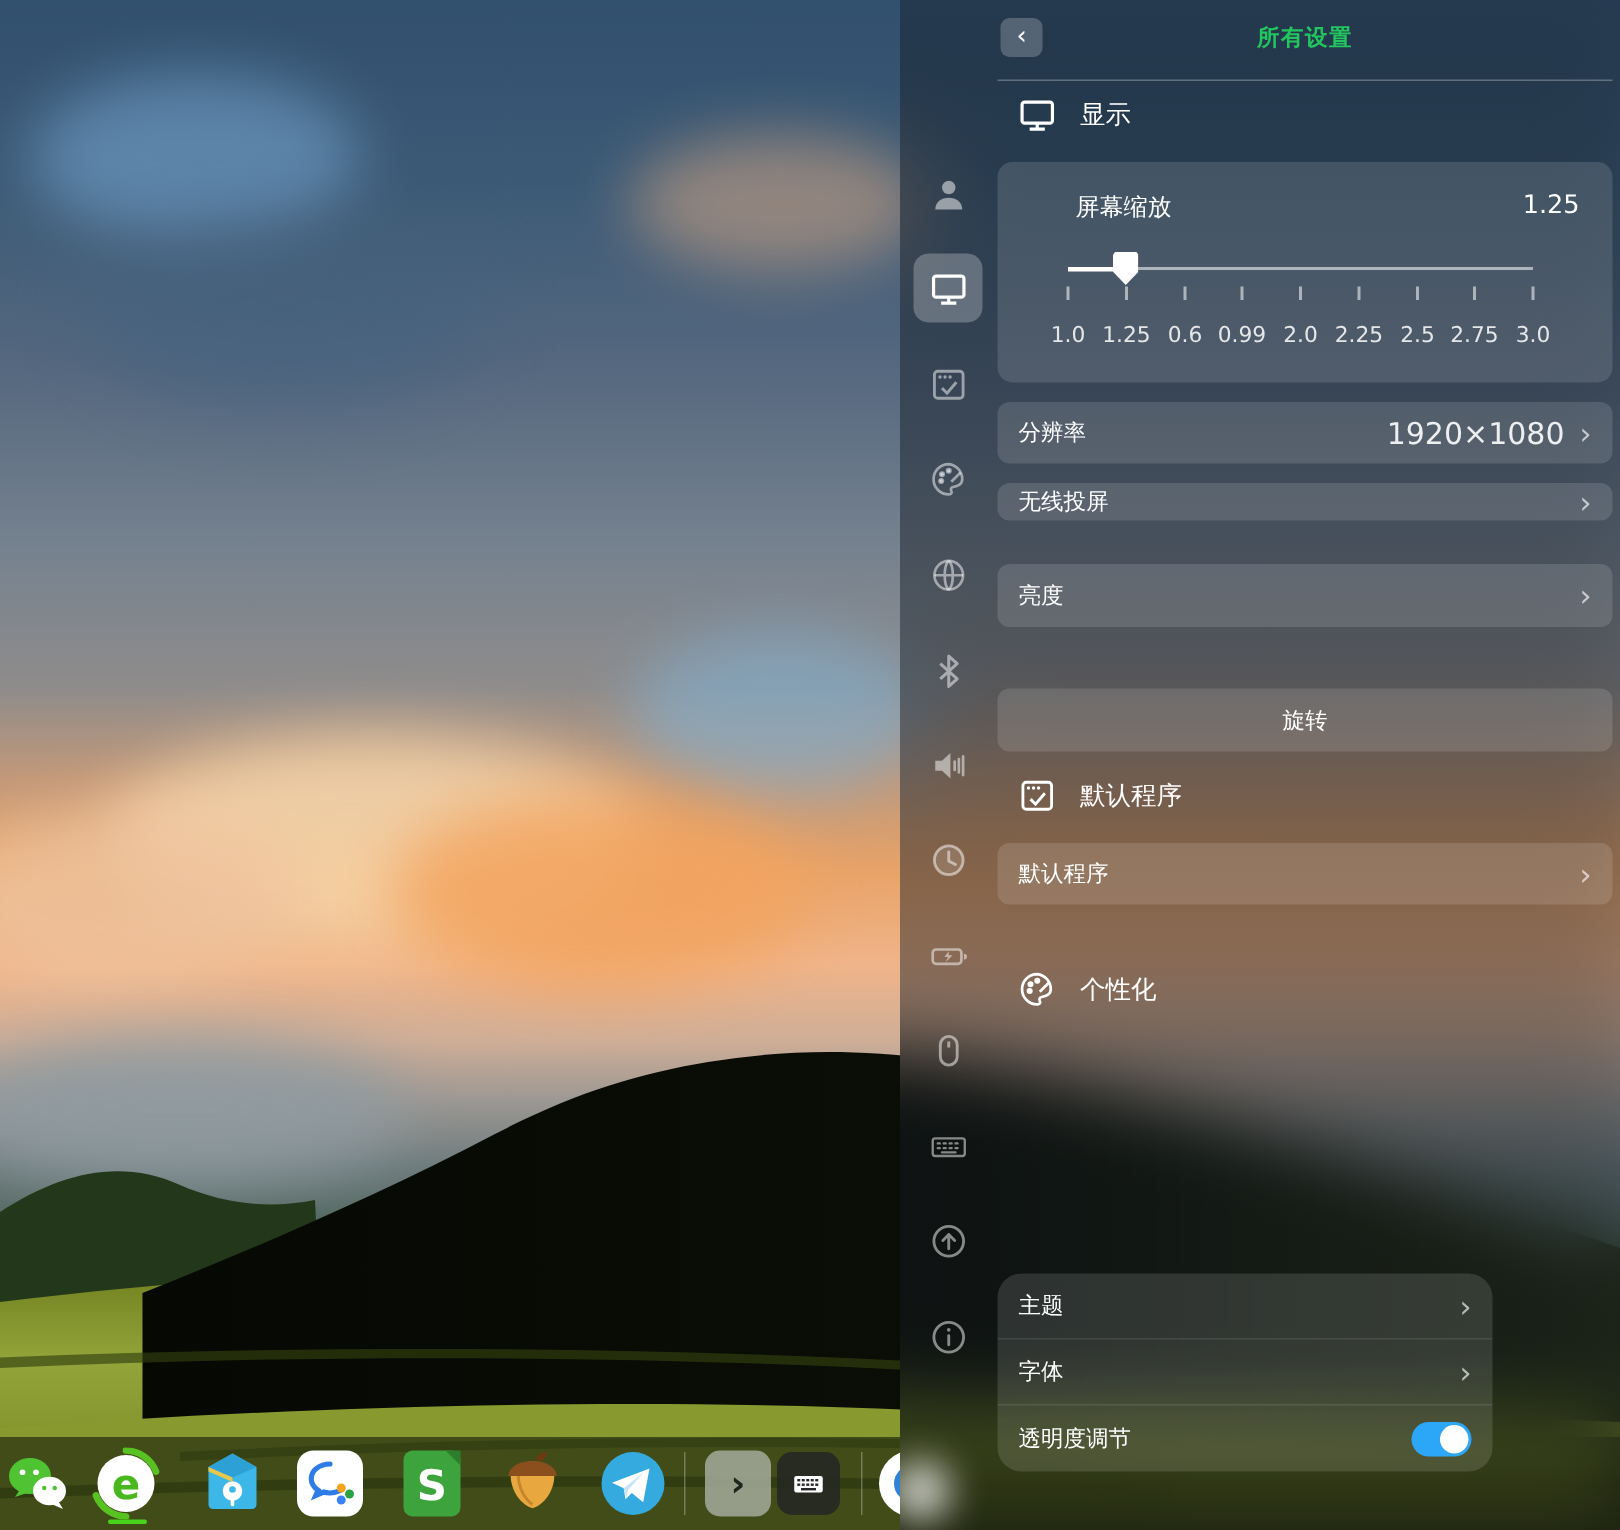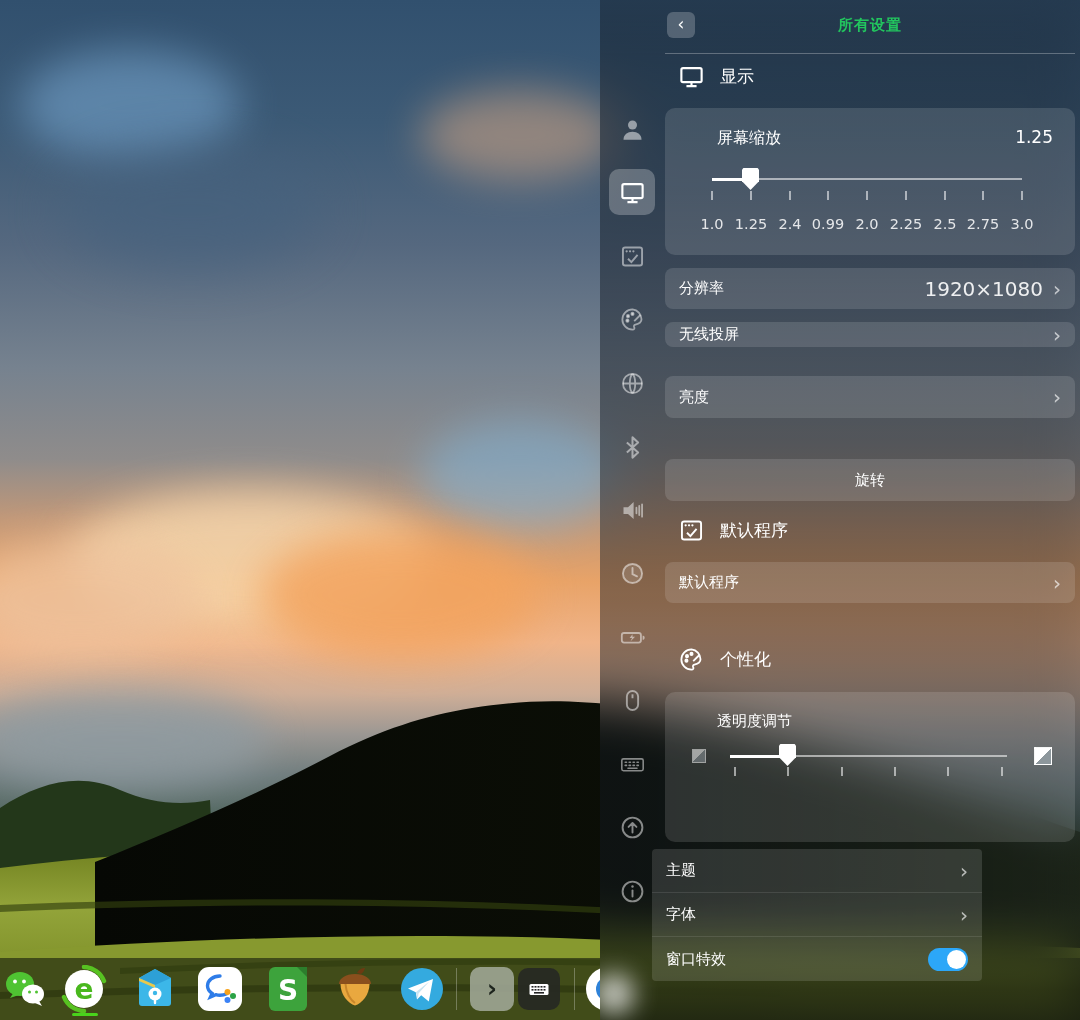--- a/index.html
+++ b/index.html
@@ -94,21 +94,21 @@
   .handle { position:absolute; width:17px; height:22px; background:#fff;
             clip-path:polygon(8% 0,92% 0,100% 8%,100% 60%,50% 100%,0 60%,0 8%);
             filter:drop-shadow(0 1px 2px rgba(0,0,0,.4)); }
   .tick { position:absolute; width:2px; height:9px; background:rgba(255,255,255,.55); }
   .tick-lbl { position:absolute; transform:translateX(-50%); font-size:14.5px;
               color:rgba(255,255,255,.85); white-space:nowrap; }
   .checker { position:absolute; border:1px solid rgba(255,255,255,.9);
              background:linear-gradient(135deg,#ffffff 50%,#8d979c 50%); }
 
   
-  .group { position:absolute; left:52px; top:849px; width:330px; border-radius:4px; overflow:hidden;
+  .group { position:absolute; left:65px; top:849px; width:330px; border-radius:16px; overflow:hidden;
            background:rgba(255,255,255,.13); }
   .g-row { height:44px; display:flex; align-items:center; padding:0 14px; color:#fff;
            border-bottom:1px solid rgba(255,255,255,.10); }
   .g-row:last-child { border-bottom:none; }
   .g-row .lbl { font-size:15px; }
   .g-row .right { margin-left:auto; display:flex; align-items:center; }
 
   .toggle { width:40px; height:23px; border-radius:12px; background:#2ca7f8; position:relative; }
   .toggle .knob { position:absolute; right:2px; top:2px; width:19px; height:19px;
                   border-radius:50%; background:#fff; }
@@ -388,21 +388,21 @@
       <div class="tick" style="left:85px;top:83px"></div>
       <div class="tick" style="left:124px;top:83px"></div>
       <div class="tick" style="left:162px;top:83px"></div>
       <div class="tick" style="left:201px;top:83px"></div>
       <div class="tick" style="left:240px;top:83px"></div>
       <div class="tick" style="left:279px;top:83px"></div>
       <div class="tick" style="left:317px;top:83px"></div>
       <div class="tick" style="left:356px;top:83px"></div>
       <div class="tick-lbl" style="left:47px;top:108px">1.0</div>
       <div class="tick-lbl" style="left:86px;top:108px">1.25</div>
-      <div class="tick-lbl" style="left:125px;top:108px">2.4</div>
+      <div class="tick-lbl" style="left:125px;top:108px">0.6</div>
       <div class="tick-lbl" style="left:163px;top:108px">0.99</div>
       <div class="tick-lbl" style="left:202px;top:108px">2.0</div>
       <div class="tick-lbl" style="left:241px;top:108px">2.25</div>
       <div class="tick-lbl" style="left:280px;top:108px">2.5</div>
       <div class="tick-lbl" style="left:318px;top:108px">2.75</div>
       <div class="tick-lbl" style="left:357px;top:108px">3.0</div>
     </div>
 
     <div class="row" style="top:268px;height:41px">
       <span class="lbl">分辨率</span>
@@ -438,50 +438,36 @@
       <svg viewBox="0 0 24 24" fill="none" stroke="#fff" stroke-width="1.6">
         <path d="M12 3a9 9 0 1 0 0 18c1.6 0 2.1-1.1 1.5-2.1-.5-.9-.2-2 1.1-2.3 2.4-.5 5.4-1.2 5.4-4.8A9 9 0 0 0 12 3z"></path>
         <circle cx="8" cy="9" r="1" fill="#fff"></circle>
           <circle cx="12" cy="7" r="1" fill="#fff"></circle>
         <circle cx="7.5" cy="13" r="1" fill="#fff"></circle>
           <path d="M13.5 13.5L19 8"></path>
       </svg>
       <span class="t">个性化</span>
     </div>
 
-    <div class="card" style="top:692px;height:150px">
-      <div class="card-title" style="font-size:15px">透明度调节</div>
-      <div class="checker" style="left:27px;top:57px;width:14px;height:14px;opacity:.55"></div>
-      <div class="checker" style="left:369px;top:55px;width:18px;height:18px"></div>
-      <div class="track" style="left:65px;top:63px;width:277px"></div>
-      <div class="track-fill" style="left:65px;top:62.5px;width:58px"></div>
-      <div class="handle" style="left:114px;top:52px"></div>
-      <div class="tick" style="left:69px;top:75px"></div>
-      <div class="tick" style="left:122px;top:75px"></div>
-      <div class="tick" style="left:176px;top:75px"></div>
-      <div class="tick" style="left:229px;top:75px"></div>
-      <div class="tick" style="left:282px;top:75px"></div>
-      <div class="tick" style="left:336px;top:75px"></div>
-    </div>
 
     <div class="group">
       <div class="g-row">
         <span class="lbl">主题</span>
         <span class="right">
             <span class="chev">›</span>
           </span>
       </div>
       <div class="g-row">
         <span class="lbl">字体</span>
         <span class="right">
             <span class="chev">›</span>
           </span>
       </div>
       <div class="g-row">
-        <span class="lbl">窗口特效</span>
+        <span class="lbl">透明度调节</span>
         <span class="right">
           <span class="toggle">
             <span class="knob"></span>
           </span>
         </span>
       </div>
     </div>
   </div>
 </div>
 

